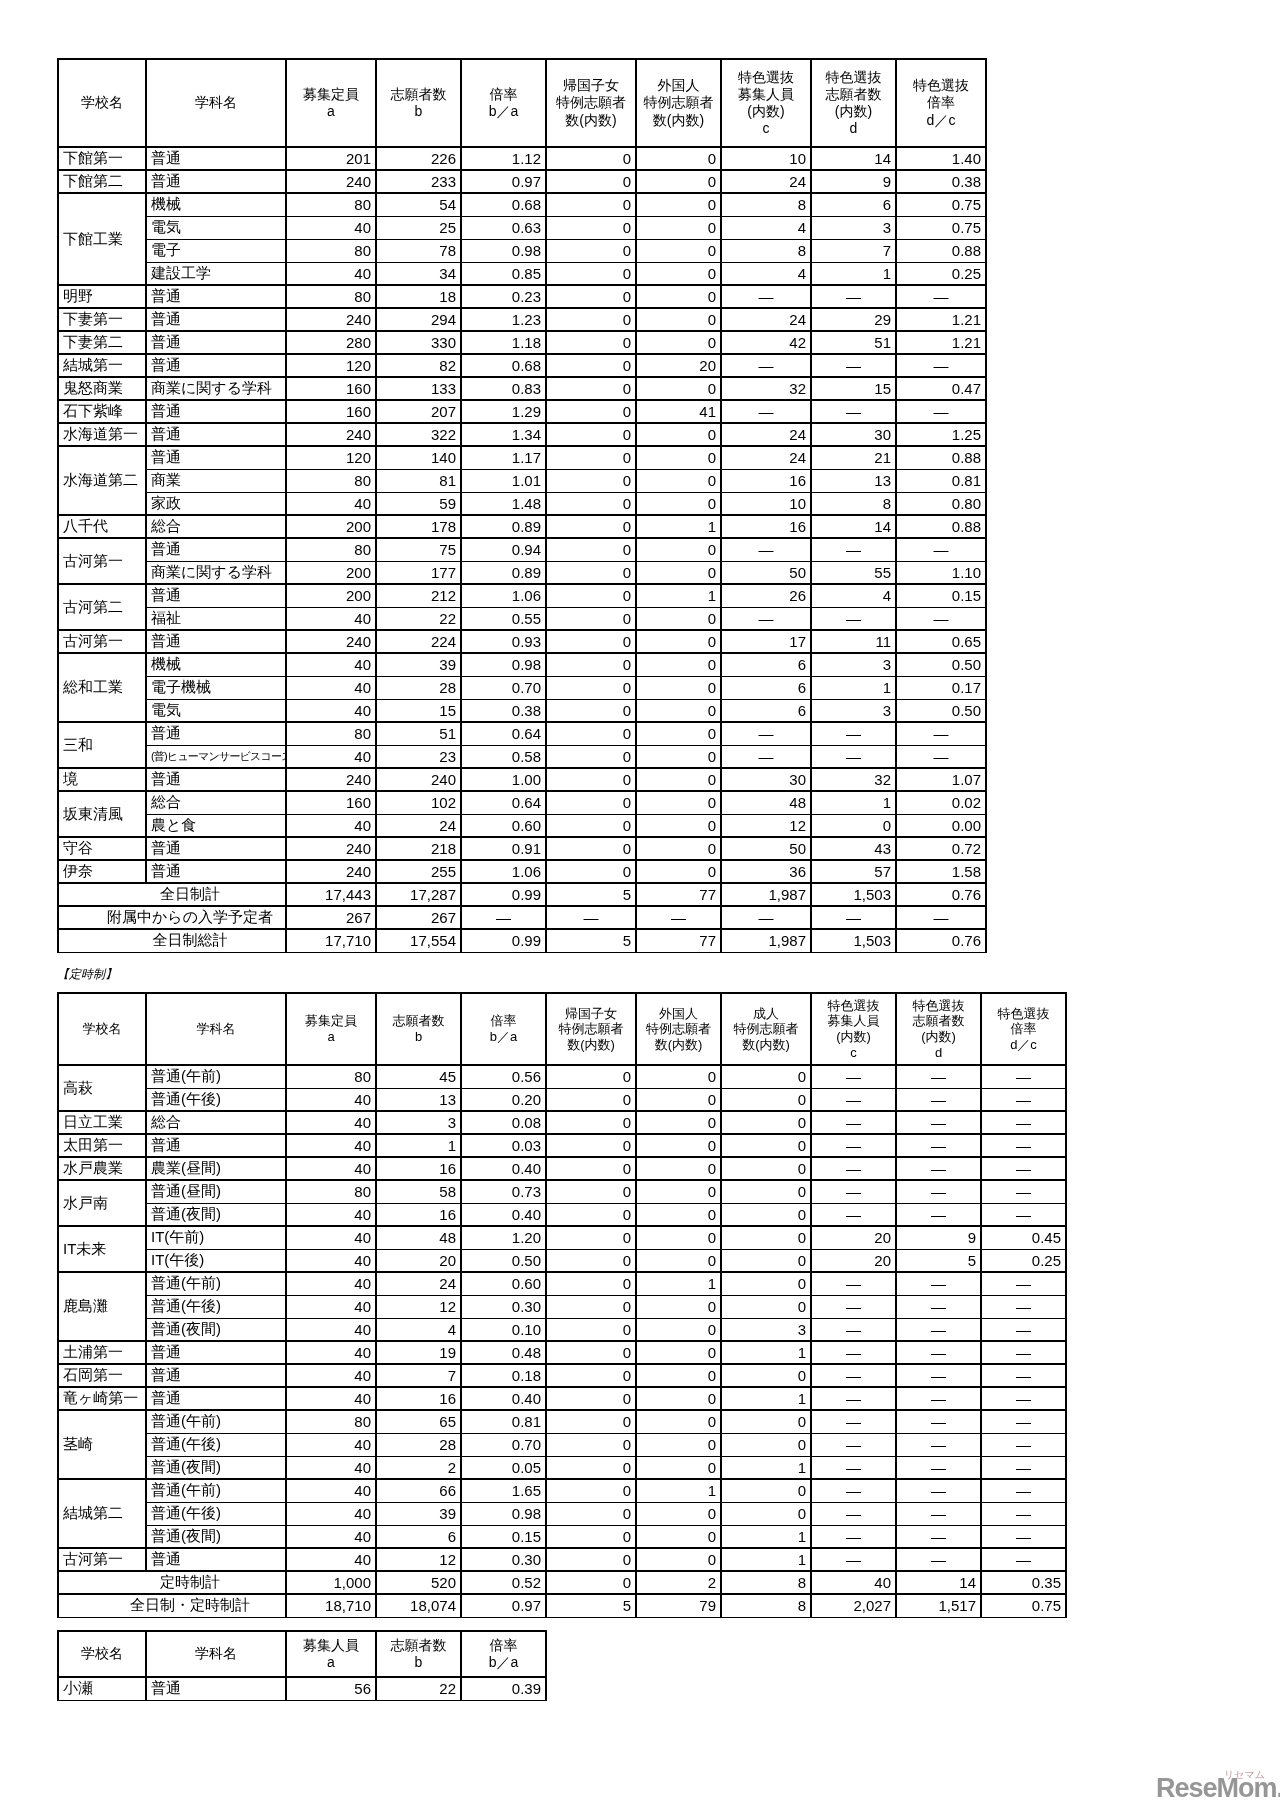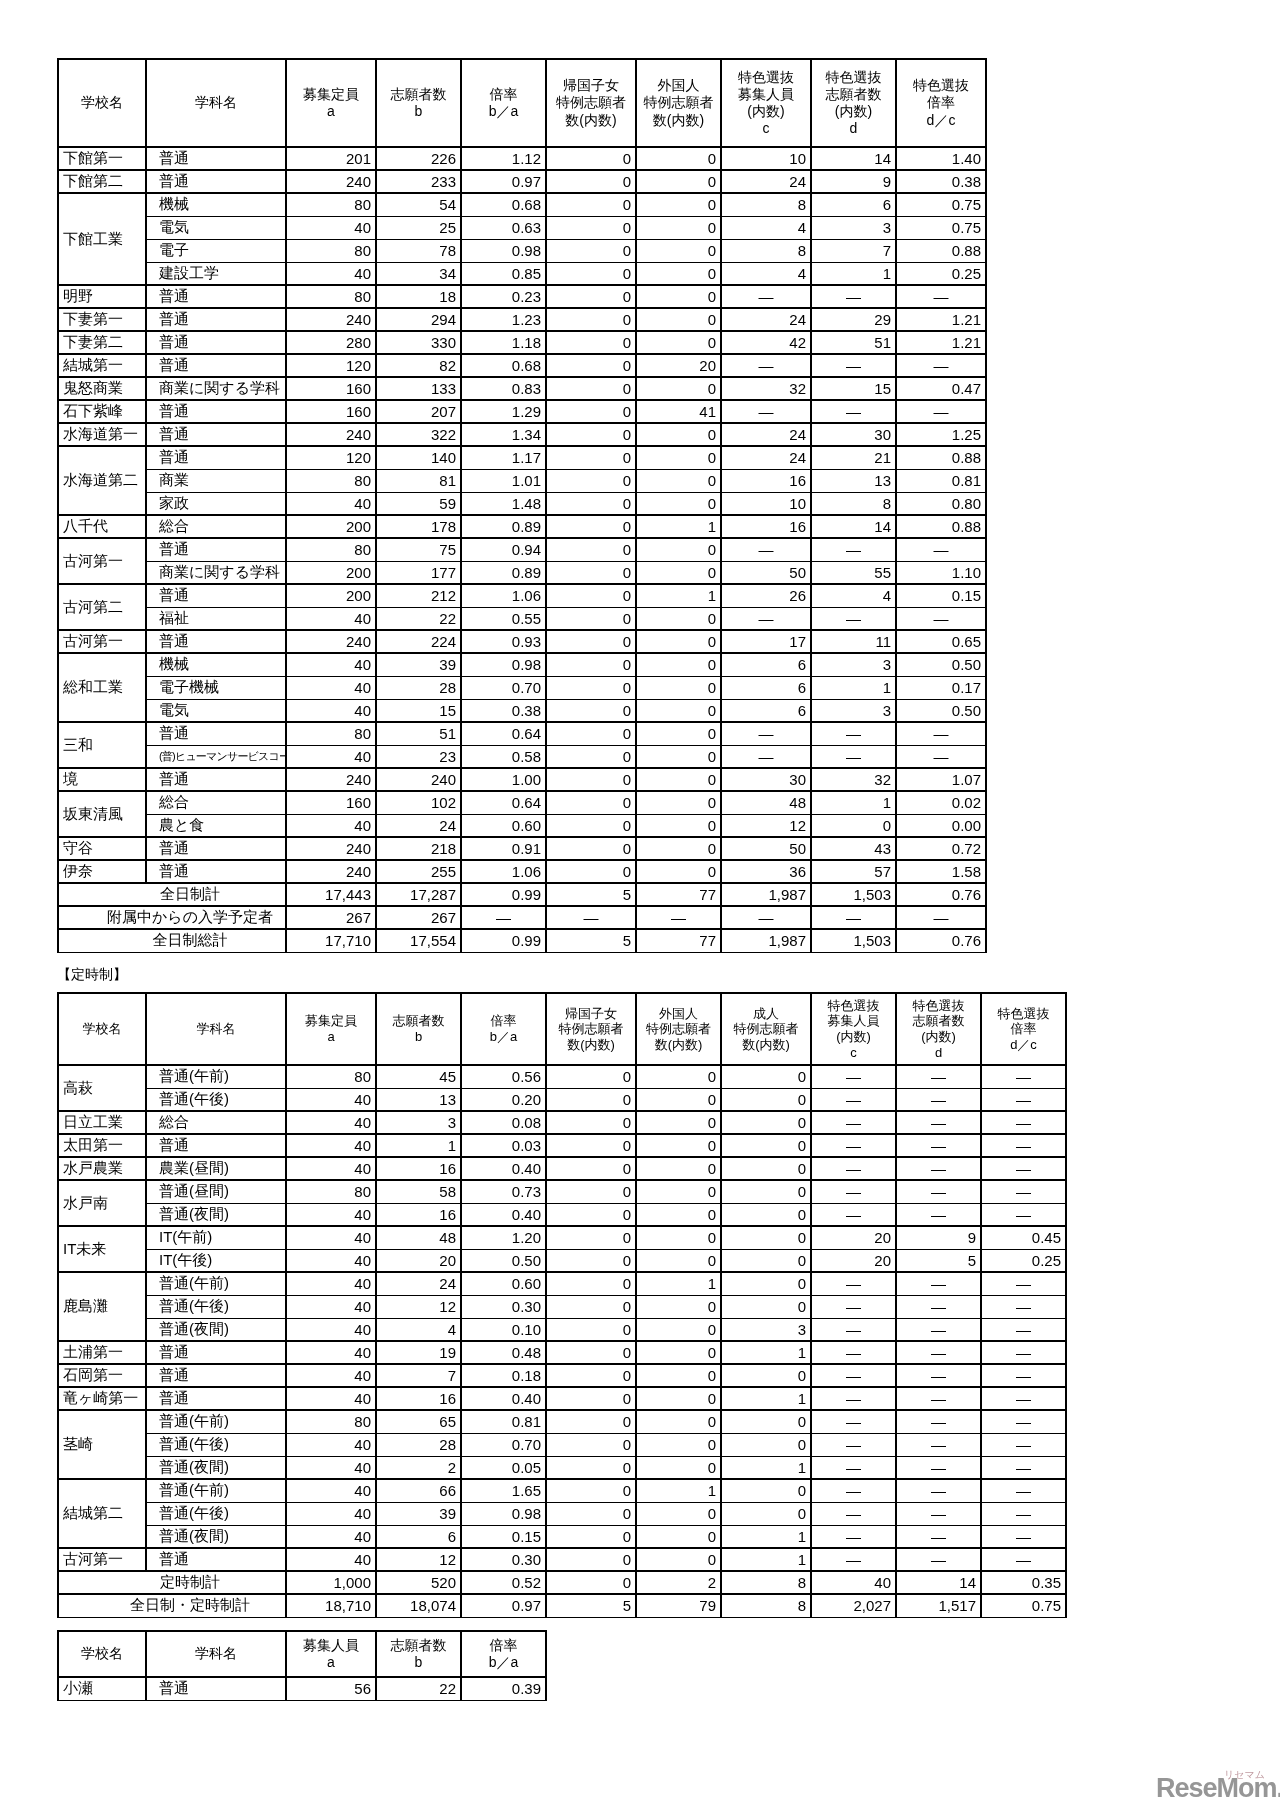--- a/index.html
+++ b/index.html
@@ -3,38 +3,38 @@
 <meta charset="utf-8">
 <style>
   html,body{margin:0;padding:0;background:#ffffff;}
   body{
     width:1280px;height:1810px;
     font-family:"Liberation Sans","DejaVu Sans",sans-serif;
     color:#000;
   }
   .page{position:relative;width:1280px;height:1810px;overflow:hidden;background:#fff;}
   .section{position:absolute;left:57px;}
-  .section-title{font-size:14px;line-height:20px;margin:0 0 8px 0;color:#000;}
+  .section-title{font-size:12px;line-height:20px;margin:0 0 8px 0;color:#000;font-style:italic;}
   table.grid{border-collapse:collapse;table-layout:fixed;background:#fff;}
   .grid th,.grid td{
     border:1px solid #000;
     border-left-width:2px;border-right-width:2px;
     overflow:hidden;box-sizing:border-box;
   }
   .grid th{
     border-width:2px;
     font-weight:normal;font-size:14px;line-height:1.22;
     text-align:center;vertical-align:middle;
     white-space:pre-line;height:88px;padding:1px 0;
   }
   #tbl-parttime th{height:72px;font-size:13px;line-height:1.2;}
   #tbl-renkei th{height:46px;}
   .grid td{height:23px;font-size:15px;padding:0 4px;white-space:nowrap;vertical-align:middle;}
   td.school{text-align:left;padding-left:4px;}
-  td.dept{text-align:left;padding-left:12px;}
+  td.dept{text-align:left;padding-left:4px;}
   td.dept.small{font-size:11px;letter-spacing:-0.8px;}
   td.num{text-align:right;}
   td.dash{text-align:center;}
   td.total-label{text-align:center;padding-left:40px;}
   tr.group-start td{border-top-width:2px;}
   .logo{position:absolute;top:1770px;right:14px;width:110px;height:36px;}
   .logo-text{
     font-size:27px;font-weight:bold;color:#969696;
     letter-spacing:-1px;line-height:36px;
   }

